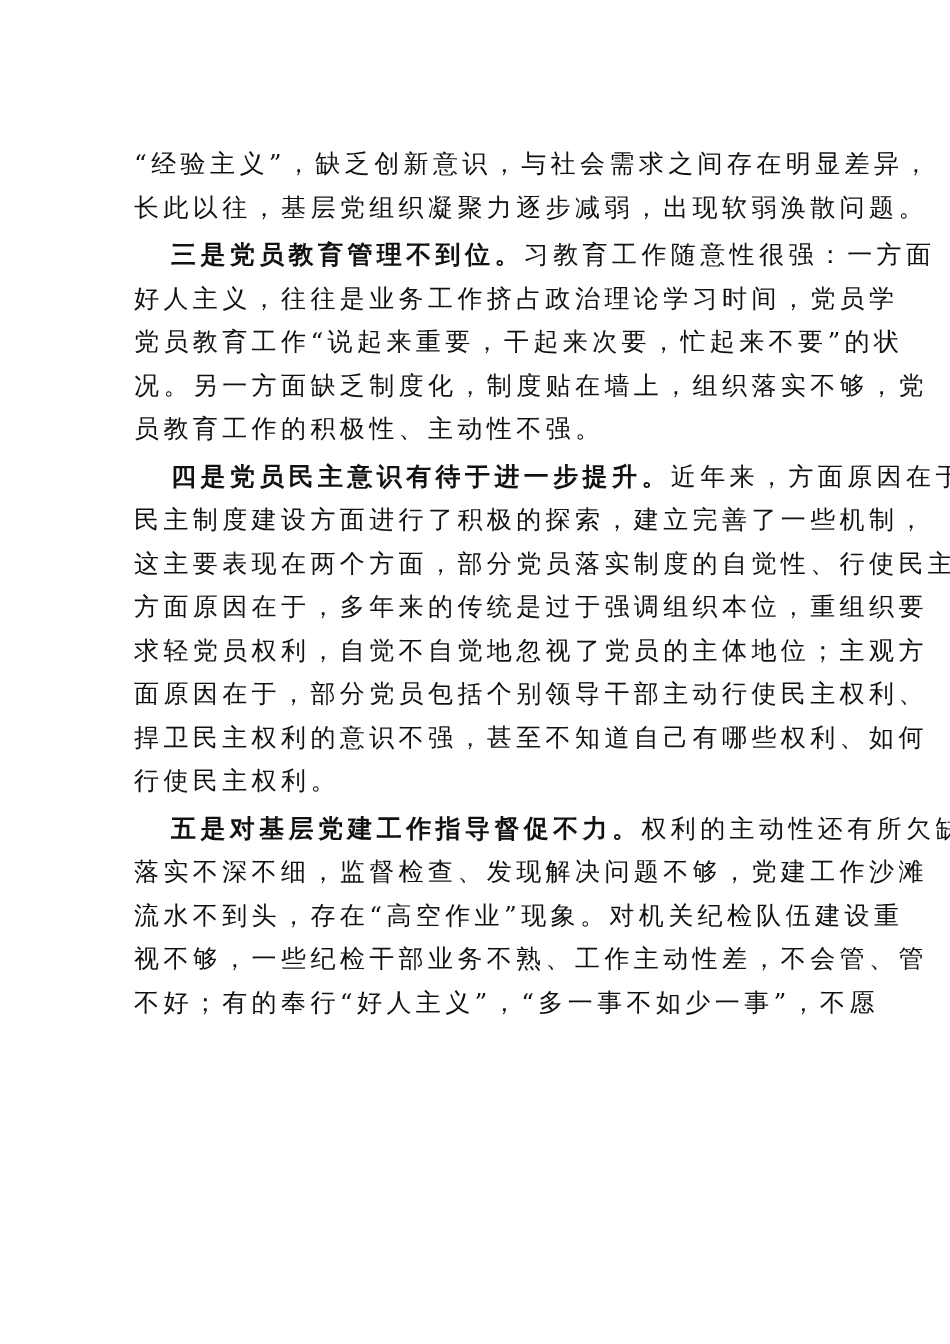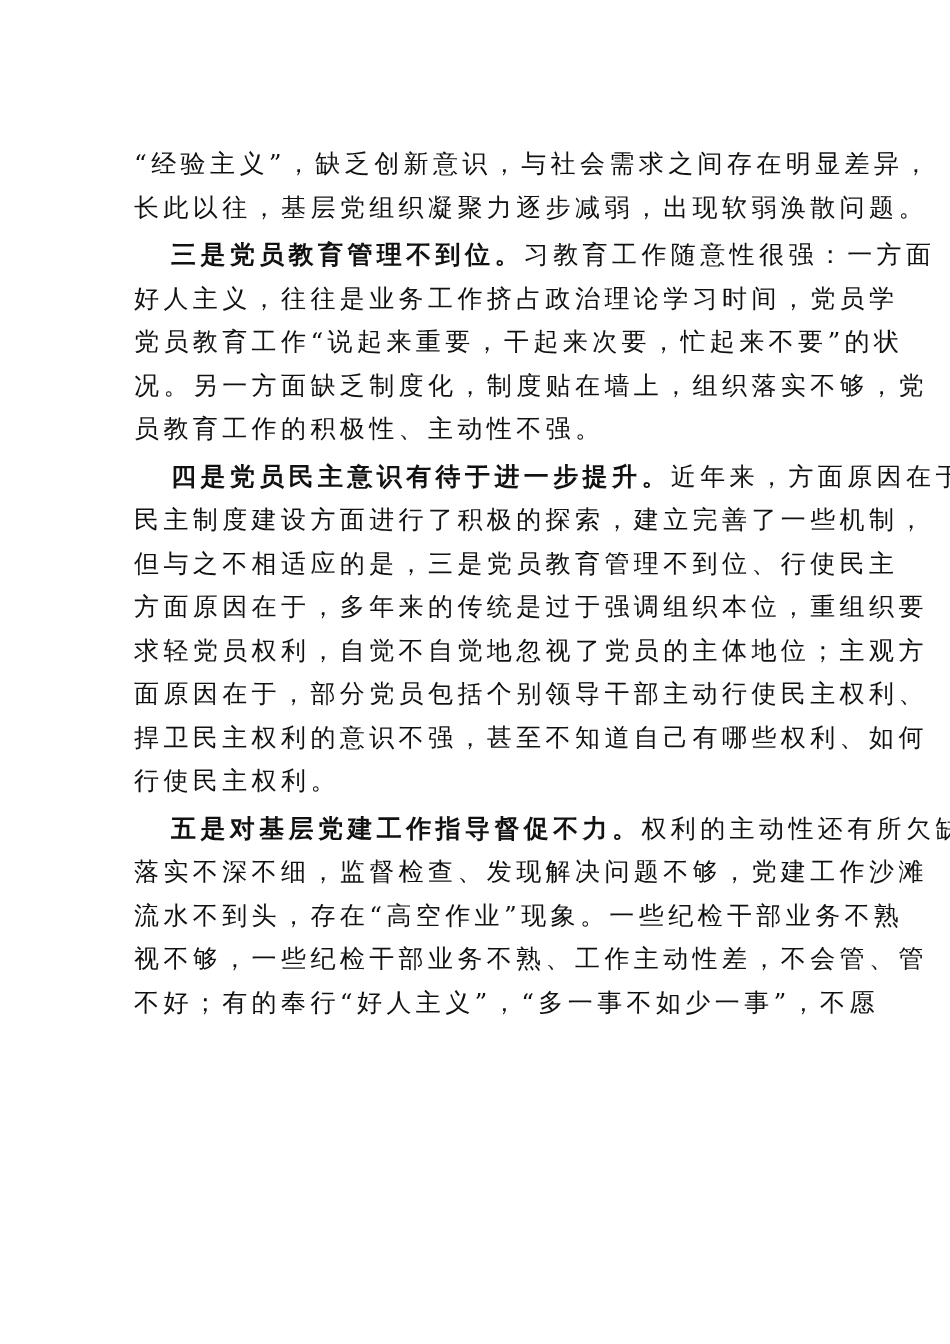--- a/index.html
+++ b/index.html
@@ -56,29 +56,29 @@
     <span class="line" style="padding-left:37px"><span class="lead">三是党员教育管理不到位。</span><span>习教育工作随意性很强：一方面</span></span>
     <span class="line">好人主义，往往是业务工作挤占政治理论学习时间，党员学</span>
     <span class="line">党员教育工作“说起来重要，干起来次要，忙起来不要”的状</span>
     <span class="line">况。另一方面缺乏制度化，制度贴在墙上，组织落实不够，党</span>
     <span class="line last">员教育工作的积极性、主动性不强。</span>
   </p>
 
   <p class="para">
     <span class="line" style="padding-left:37px"><span class="lead">四是党员民主意识有待于进一步提升。</span><span>近年来，方面原因在于</span></span>
     <span class="line">民主制度建设方面进行了积极的探索，建立完善了一些机制，</span>
-    <span class="line">但与之不相适应的是，三是党员教育管理不到位、行使民主</span>
+    <span class="line">这主要表现在两个方面，部分党员落实制度的自觉性、行使民主</span>
     <span class="line">方面原因在于，多年来的传统是过于强调组织本位，重组织要</span>
     <span class="line">求轻党员权利，自觉不自觉地忽视了党员的主体地位；主观方</span>
     <span class="line">面原因在于，部分党员包括个别领导干部主动行使民主权利、</span>
     <span class="line">捍卫民主权利的意识不强，甚至不知道自己有哪些权利、如何</span>
     <span class="line last">行使民主权利。</span>
   </p>
 
   <p class="para">
     <span class="line" style="padding-left:37px"><span class="lead">五是对基层党建工作指导督促不力。</span><span>权利的主动性还有所欠缺</span></span>
     <span class="line">落实不深不细，监督检查、发现解决问题不够，党建工作沙滩</span>
-    <span class="line">流水不到头，存在“高空作业”现象。一些纪检干部业务不熟</span>
+    <span class="line">流水不到头，存在“高空作业”现象。对机关纪检队伍建设重</span>
     <span class="line">视不够，一些纪检干部业务不熟、工作主动性差，不会管、管</span>
     <span class="line">不好；有的奉行“好人主义”，“多一事不如少一事”，不愿</span>
   </p>
 
 </div>
 
 </body></html>

